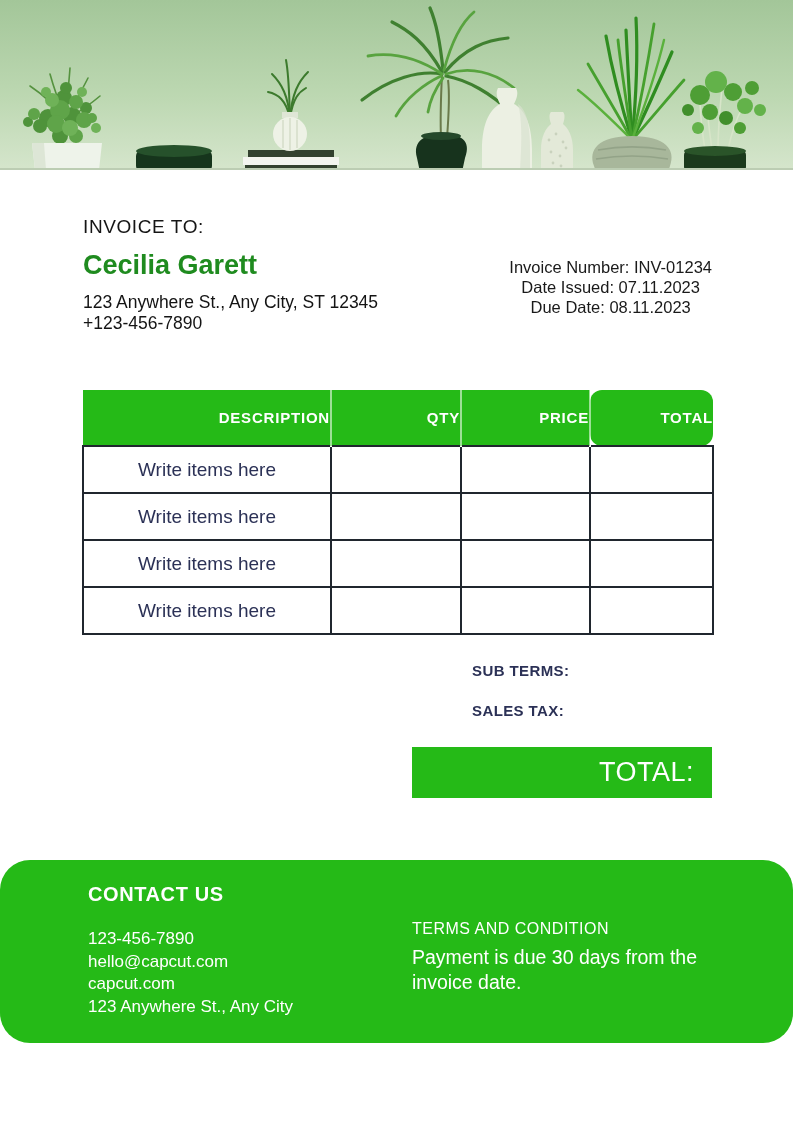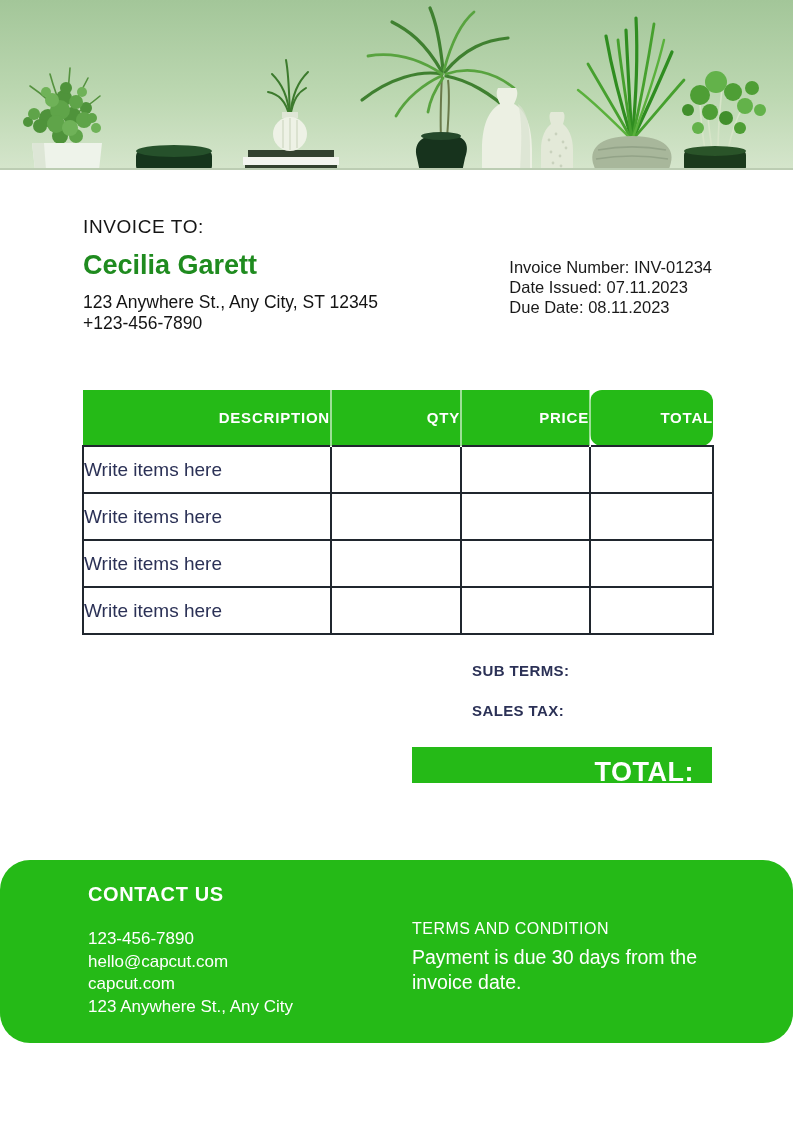--- a/index.html
+++ b/index.html
@@ -10,42 +10,42 @@
   .hero { position:absolute; top:0; left:0; width:793px; height:178px; }
 
   
   .invoice-to { position:absolute; left:83px; top:216px; }
   .invoice-to .label { font-size:19px; color:#151515; letter-spacing:0.6px; }
   .invoice-to .name { margin-top:12px; font-size:27px; font-weight:bold; color:#1f8b1f; }
   .invoice-to .addr { margin-top:11px; font-size:17.5px; color:#141414; line-height:21px; }
   .invoice-to .phone { font-size:17.5px; color:#141414; line-height:21px; }
 
   
-  .invoice-meta { position:absolute; right:81px; top:257px; text-align:left; font-size:16.5px; color:#1a1a1a; line-height:20px; }
+  .invoice-meta { position:absolute; right:81px; top:257px; text-align:center; font-size:16.5px; color:#1a1a1a; line-height:20px; }
 
   
   .items-table { position:absolute; left:82px; top:390px; width:630px; border-collapse:collapse; table-layout:fixed; }
   .items-table thead th { background:#25ba17; color:#ffffff; font-size:15px; font-weight:bold; letter-spacing:0.8px; height:56px; text-align:right; border-right:2px solid rgba(255,255,255,0.55); }
   .items-table thead th:last-child { border-right:none;border-radius:12px; }
-  .items-table tbody td { background:#ffffff; border:2.5px solid #20262e; height:47px; text-align:left; font-size:19px; color:#2b3156; }
+  .items-table tbody td { background:#ffffff; border:2.5px solid #20262e; height:47px; text-align:center; font-size:19px; color:#2b3156; }
 
   
   .subtotals { position:absolute; left:472px; top:662px; }
   .subtotals .line { font-size:15px; font-weight:bold; color:#2b3156; letter-spacing:0.4px; }
   .subtotals .line + .line { margin-top:23px; }
 
   
   .pay-to { position:absolute; left:83px; top:697px; }
   .pay-to .label { font-size:19px; color:#151515; letter-spacing:0.4px; }
   .pay-to .name { margin-top:6px; font-size:28px; font-weight:bold; color:#2fcb20; }
   .pay-to .bank, .pay-to .account { font-size:17.5px; color:#141414; line-height:21px; }
   .pay-to .bank { margin-top:9px; }
 
   
-  .total-bar { position:absolute; left:412px; top:747px; width:300px; height:36px; background:#25ba17; color:#ffffff; font-size:27px; font-weight:bold; text-align:right; line-height:51px; padding-right:18px; letter-spacing:0.5px; }
+  .total-bar { position:absolute; left:412px; top:747px; width:300px; height:51px; background:#25ba17; color:#ffffff; font-size:27px; font-weight:normal; text-align:right; line-height:51px; padding-right:18px; letter-spacing:0.5px; }
 
   
   .footer { position:absolute; left:0; top:860px; width:793px; height:183px; background:#25ba17; color:#ffffff;border-radius:30px; }
   .footer .contact-col { position:absolute; left:88px; top:23px; }
   .footer .contact-title { font-size:20px; font-weight:bold; letter-spacing:0.6px; }
   .footer .contact-lines { margin-top:22px; font-size:17px; line-height:22.5px; }
   .footer .terms-col { position:absolute; left:412px; top:60px; width:320px; }
   .footer .terms-title { font-size:16px; letter-spacing:0.5px; }
   .footer .terms-text { margin-top:7px; font-size:19.5px; line-height:25px; max-width:295px; }
 </style>

